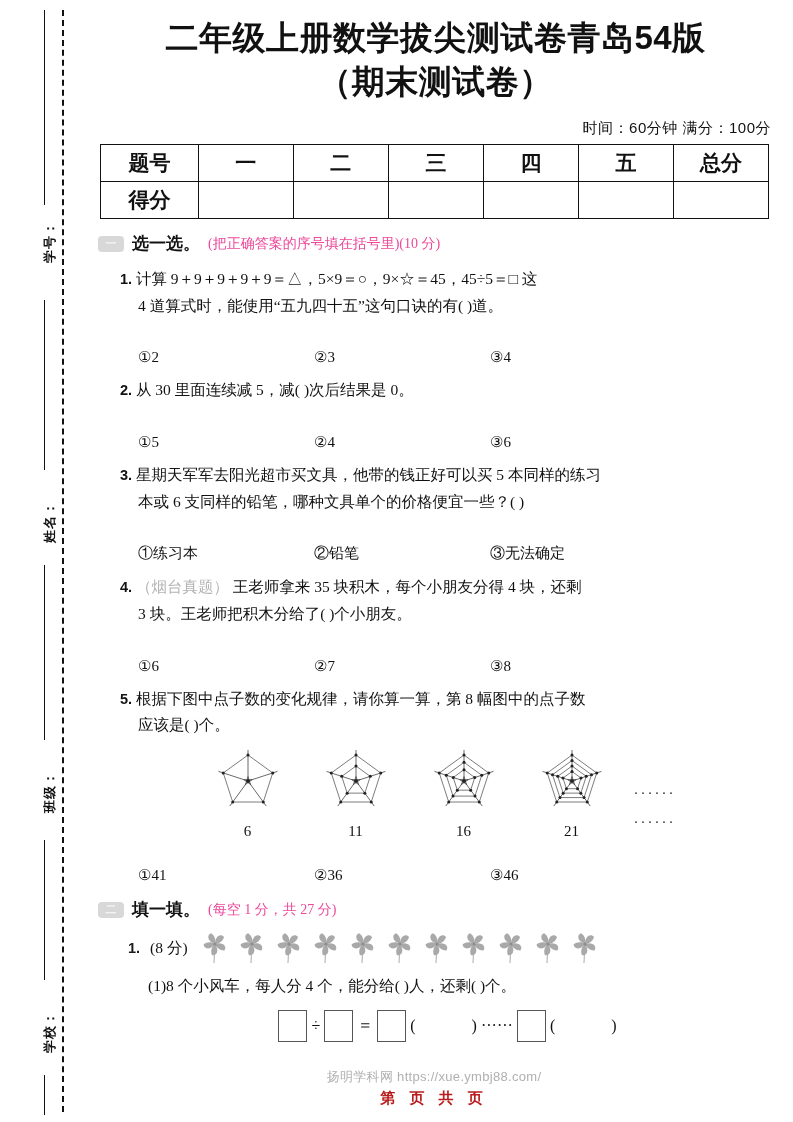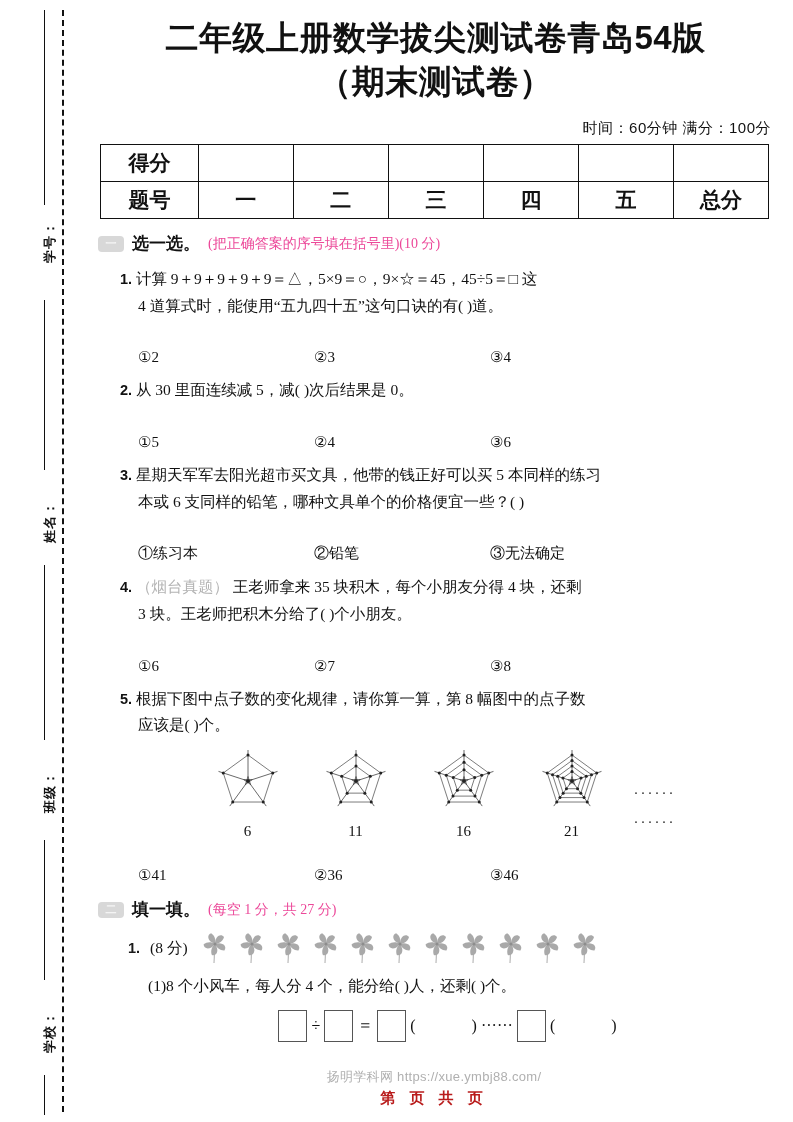--- a/index.html
+++ b/index.html
@@ -204,36 +204,36 @@
     <div class="title-line">二年级上册数学拔尖测试卷青岛54版</div>
     <div class="title-line">（期末测试卷）</div>
   </div>
 
   <div class="meta-line">时间：60分钟  满分：100分</div>
 
   <div class="score-table-wrap">
     <table class="score-table">
       <tbody>
           <tr>
+        <td class="head-label">题号</td>
+        <td>一</td>
+        <td>二</td>
+        <td>三</td>
+        <td>四</td>
+        <td>五</td>
+        <td>总分</td>
+      </tr>
+      <tr>
         <td class="head-label">得分</td>
         <td></td>
         <td></td>
         <td></td>
         <td></td>
         <td></td>
         <td></td>
-      </tr>
-      <tr>
-        <td class="head-label">题号</td>
-        <td>一</td>
-        <td>二</td>
-        <td>三</td>
-        <td>四</td>
-        <td>五</td>
-        <td>总分</td>
       </tr>
     </tbody>
       </table>
   </div>
 
   <div class="section">
     <div class="section-head">
       <span class="sec-badge">一</span>
       <span class="sec-title">选一选。</span>
       <span class="sec-sub">(把正确答案的序号填在括号里)(10 分)</span>

